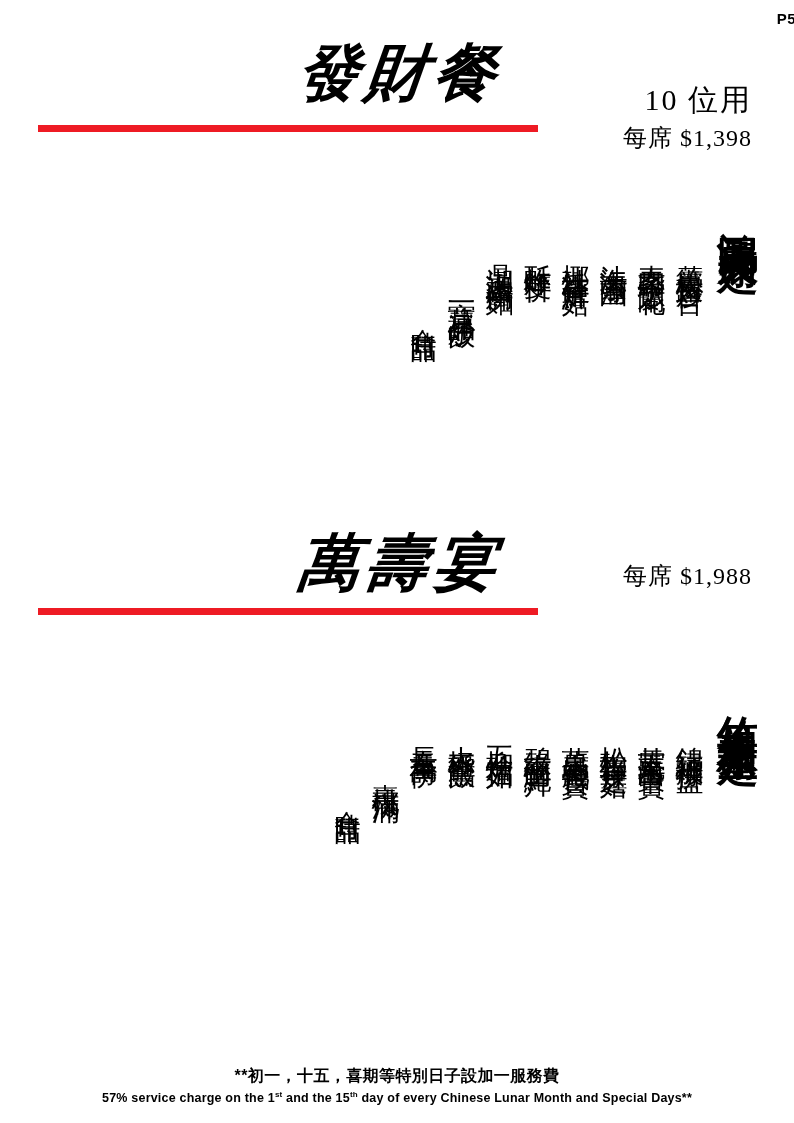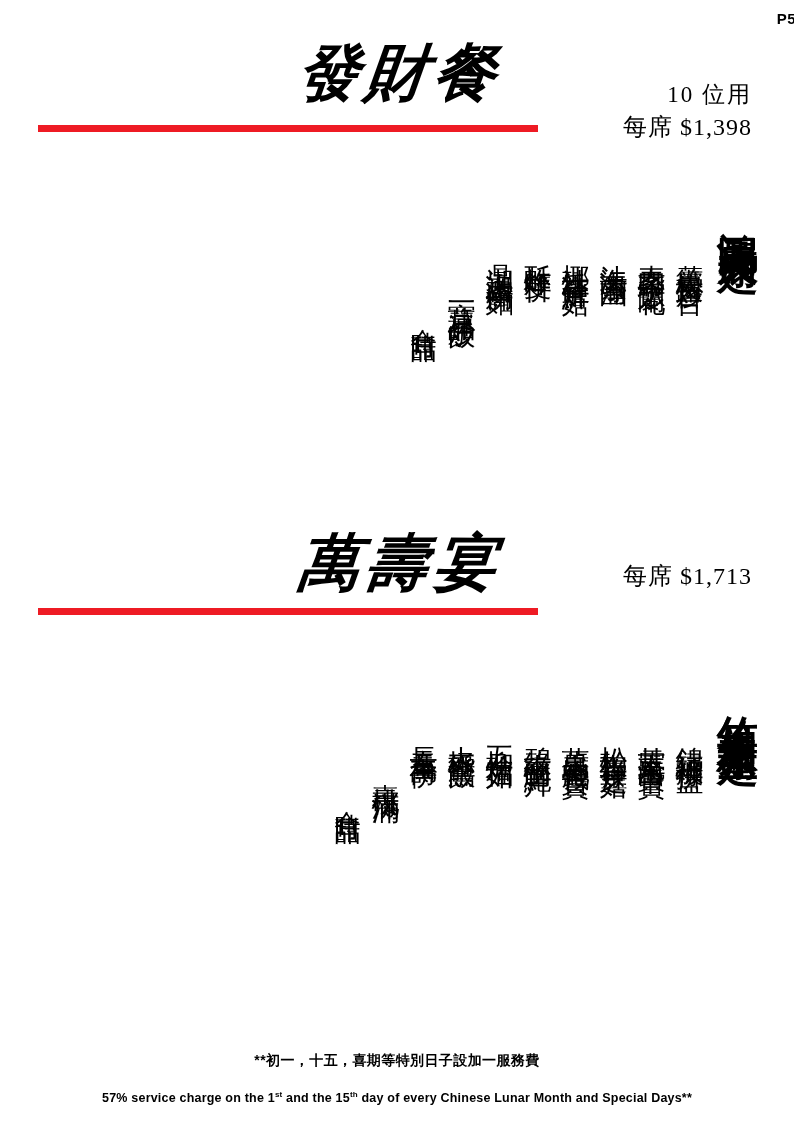--- a/index.html
+++ b/index.html
@@ -70,21 +70,21 @@
   .price-block {
     position: absolute;
     right: 42px;
     text-align: right;
     font-family: "Liberation Serif", serif;
   }
   .set-1 .price-block { top: 48px; }
   .set-2 .price-block { top: 40px; }
 
   .price-persons {
-    font-size: 23px;
+    font-size: 30px;
     letter-spacing: 2px;
     line-height: 1.45;
     white-space: nowrap;
     text-align: right;
   }
   .price-amount {
     font-size: 24px;
     letter-spacing: 1px;
     line-height: 1.35;
     white-space: nowrap;
@@ -129,24 +129,24 @@
   
   .footer {
     position: absolute;
     left: 0;
     bottom: 18px;
     width: 794px;
     text-align: center;
     font-family: "Liberation Sans", sans-serif;
   }
   .footer-cn {
-    font-size: 14px;
+    font-size: 16px;
     font-weight: bold;
     letter-spacing: 0.4px;
-    margin-bottom: 20px;
+    margin-bottom: 3px;
   }
   .footer-en {
     font-size: 12.5px;
     font-weight: bold;
     letter-spacing: 0.2px;
   }
   .footer-en sup { font-size: 8px; margin-top: 48px; }
 </style>
 </head>
 <body>
@@ -172,21 +172,21 @@
       <div class="dish indent-1">素肉帶子扒蘭花</div>
       <div class="dish indent-1">蘆筍松露炒百合</div>
       <div class="dish feature">鴻圖大展翅</div>
     </div>
   </div>
 
   <div class="set set-2">
     <div class="set-title">萬壽宴</div>
     <div class="rule"></div>
     <div class="price-block">
-      <div class="price-amount">每席 $1,713</div>
+      <div class="price-amount">每席 $1,988</div>
     </div>
     <div class="dishes">
       <div class="dish dessert indent-3">合時甜品</div>
       <div class="dish indent-2">壽桃滿滿</div>
       <div class="dish indent-1">長春萬壽伊</div>
       <div class="dish indent-1">太極鴛鴦飯</div>
       <div class="dish indent-1">五柳燴福如</div>
       <div class="dish indent-1">碧綠南山鮮鮑片</div>
       <div class="dish indent-1">萬歲皇袍藏貴寶</div>
       <div class="dish indent-1">松柏吉祥靈芝菇</div>

